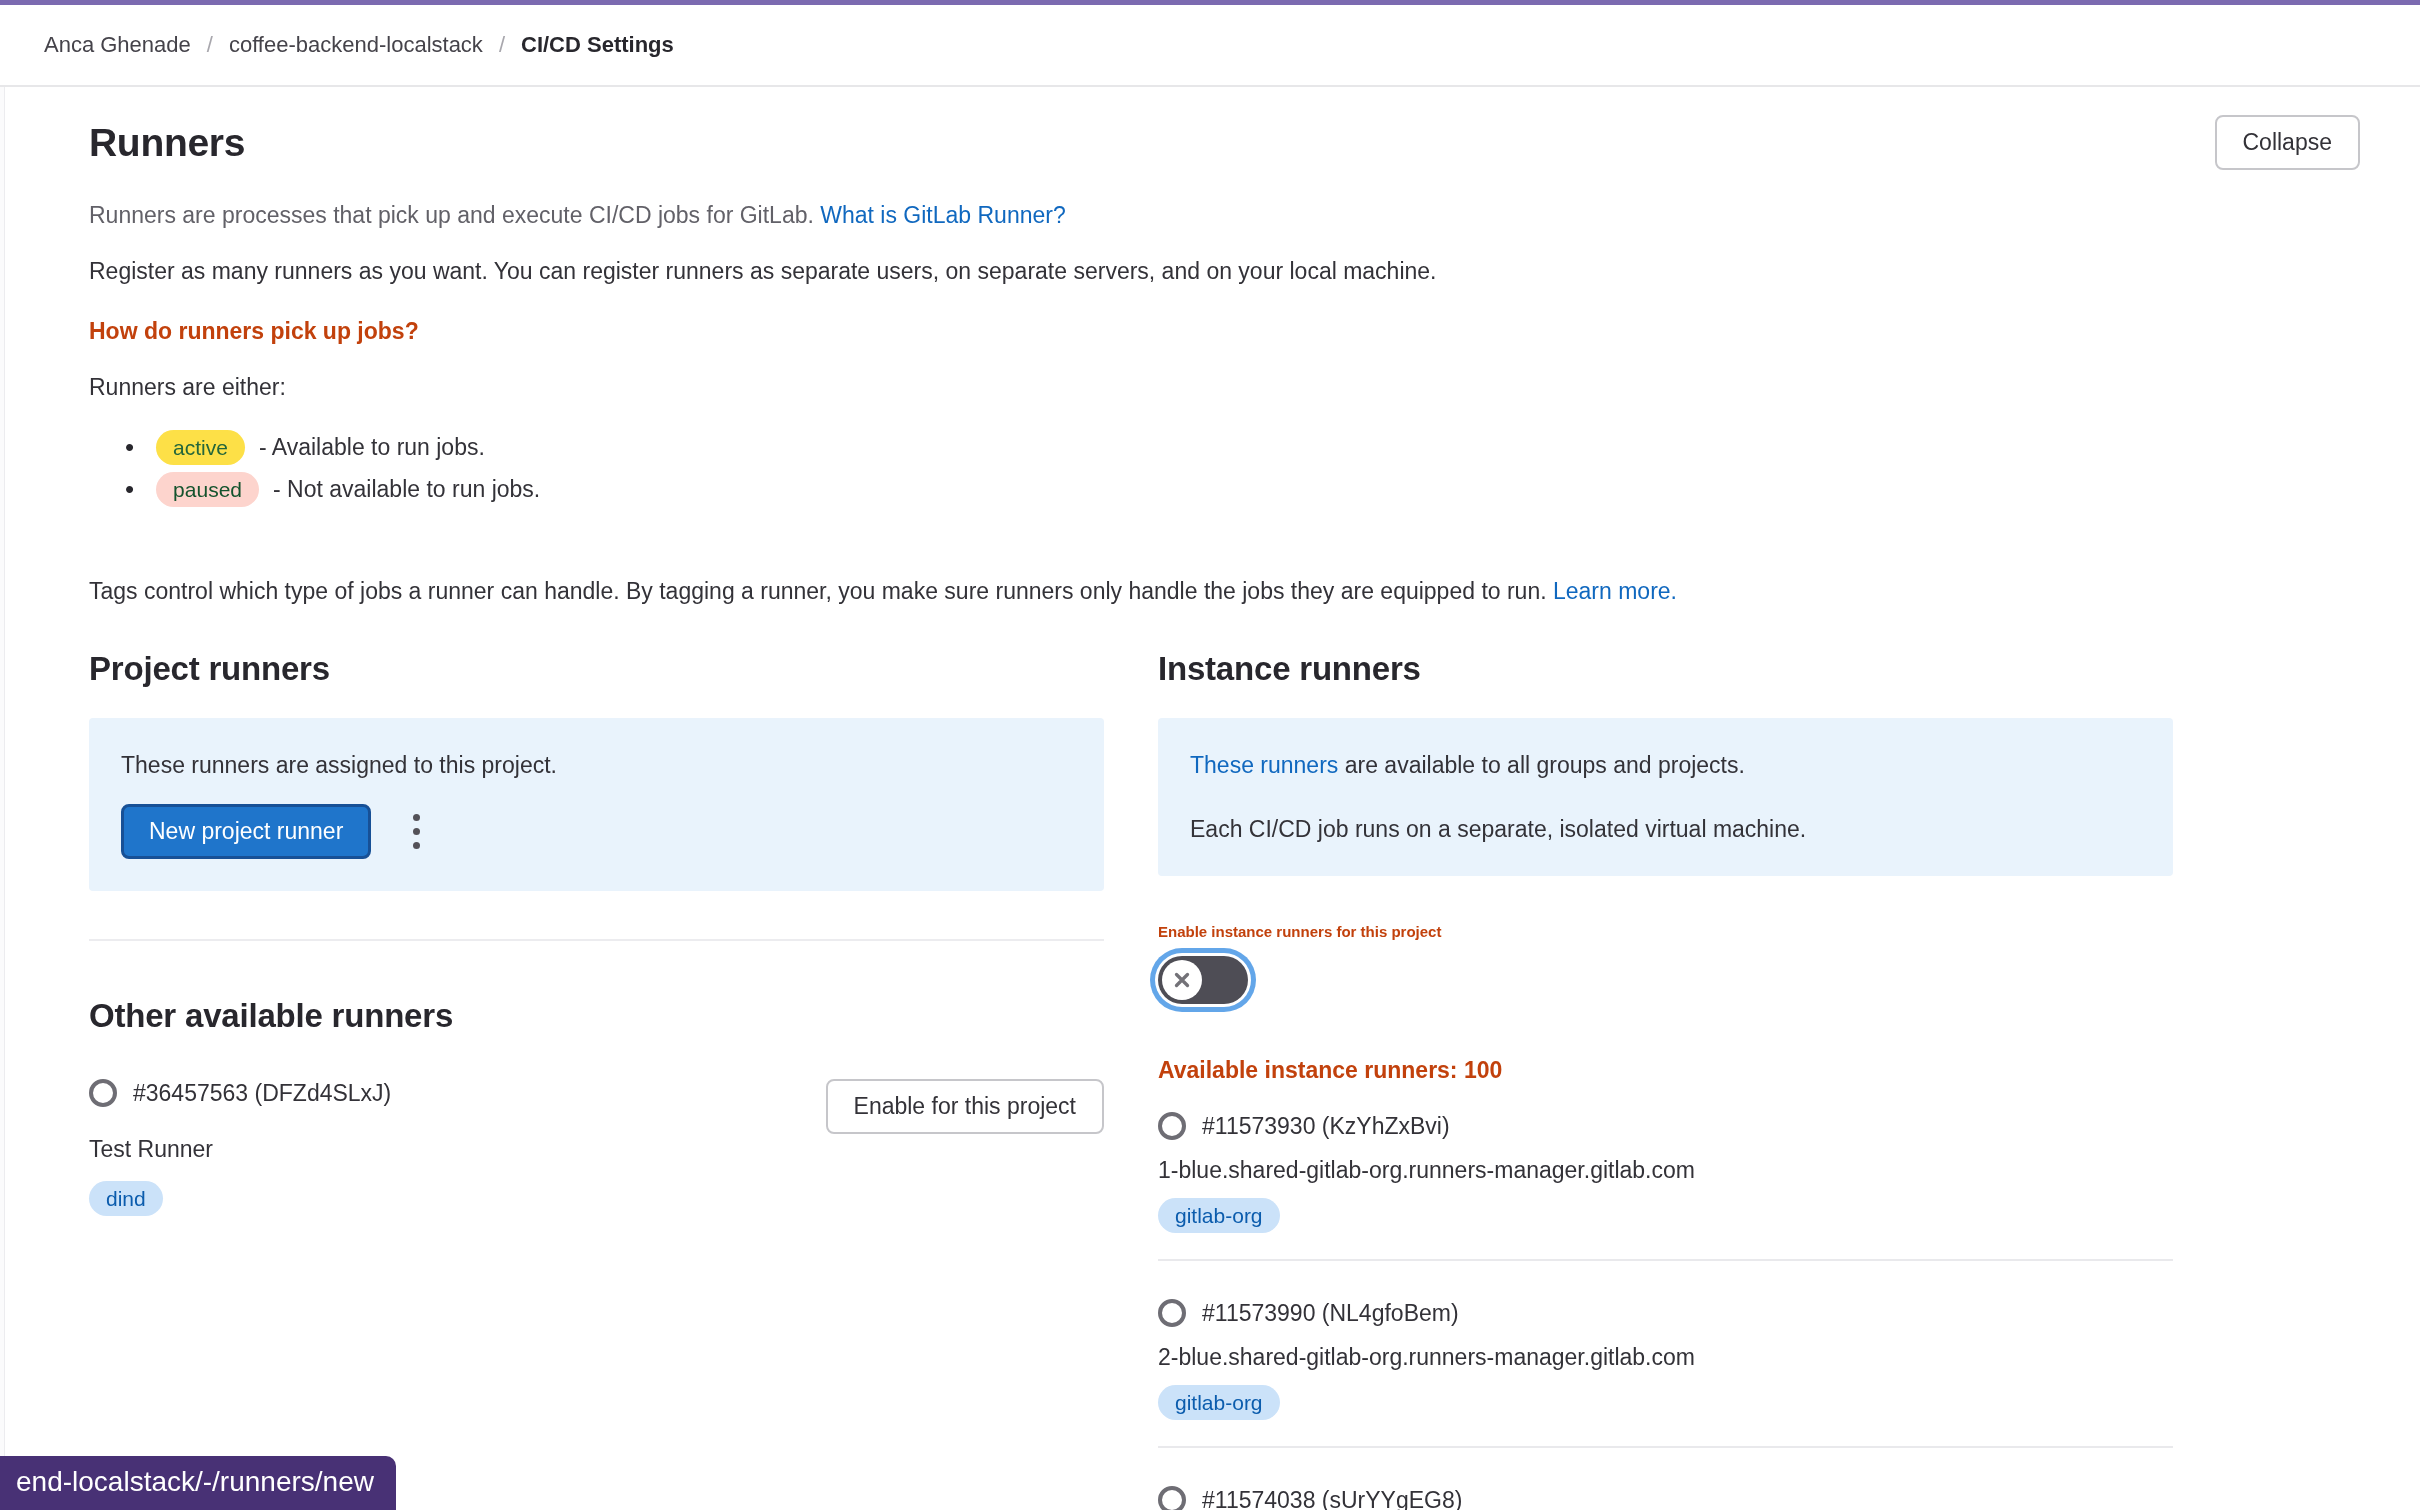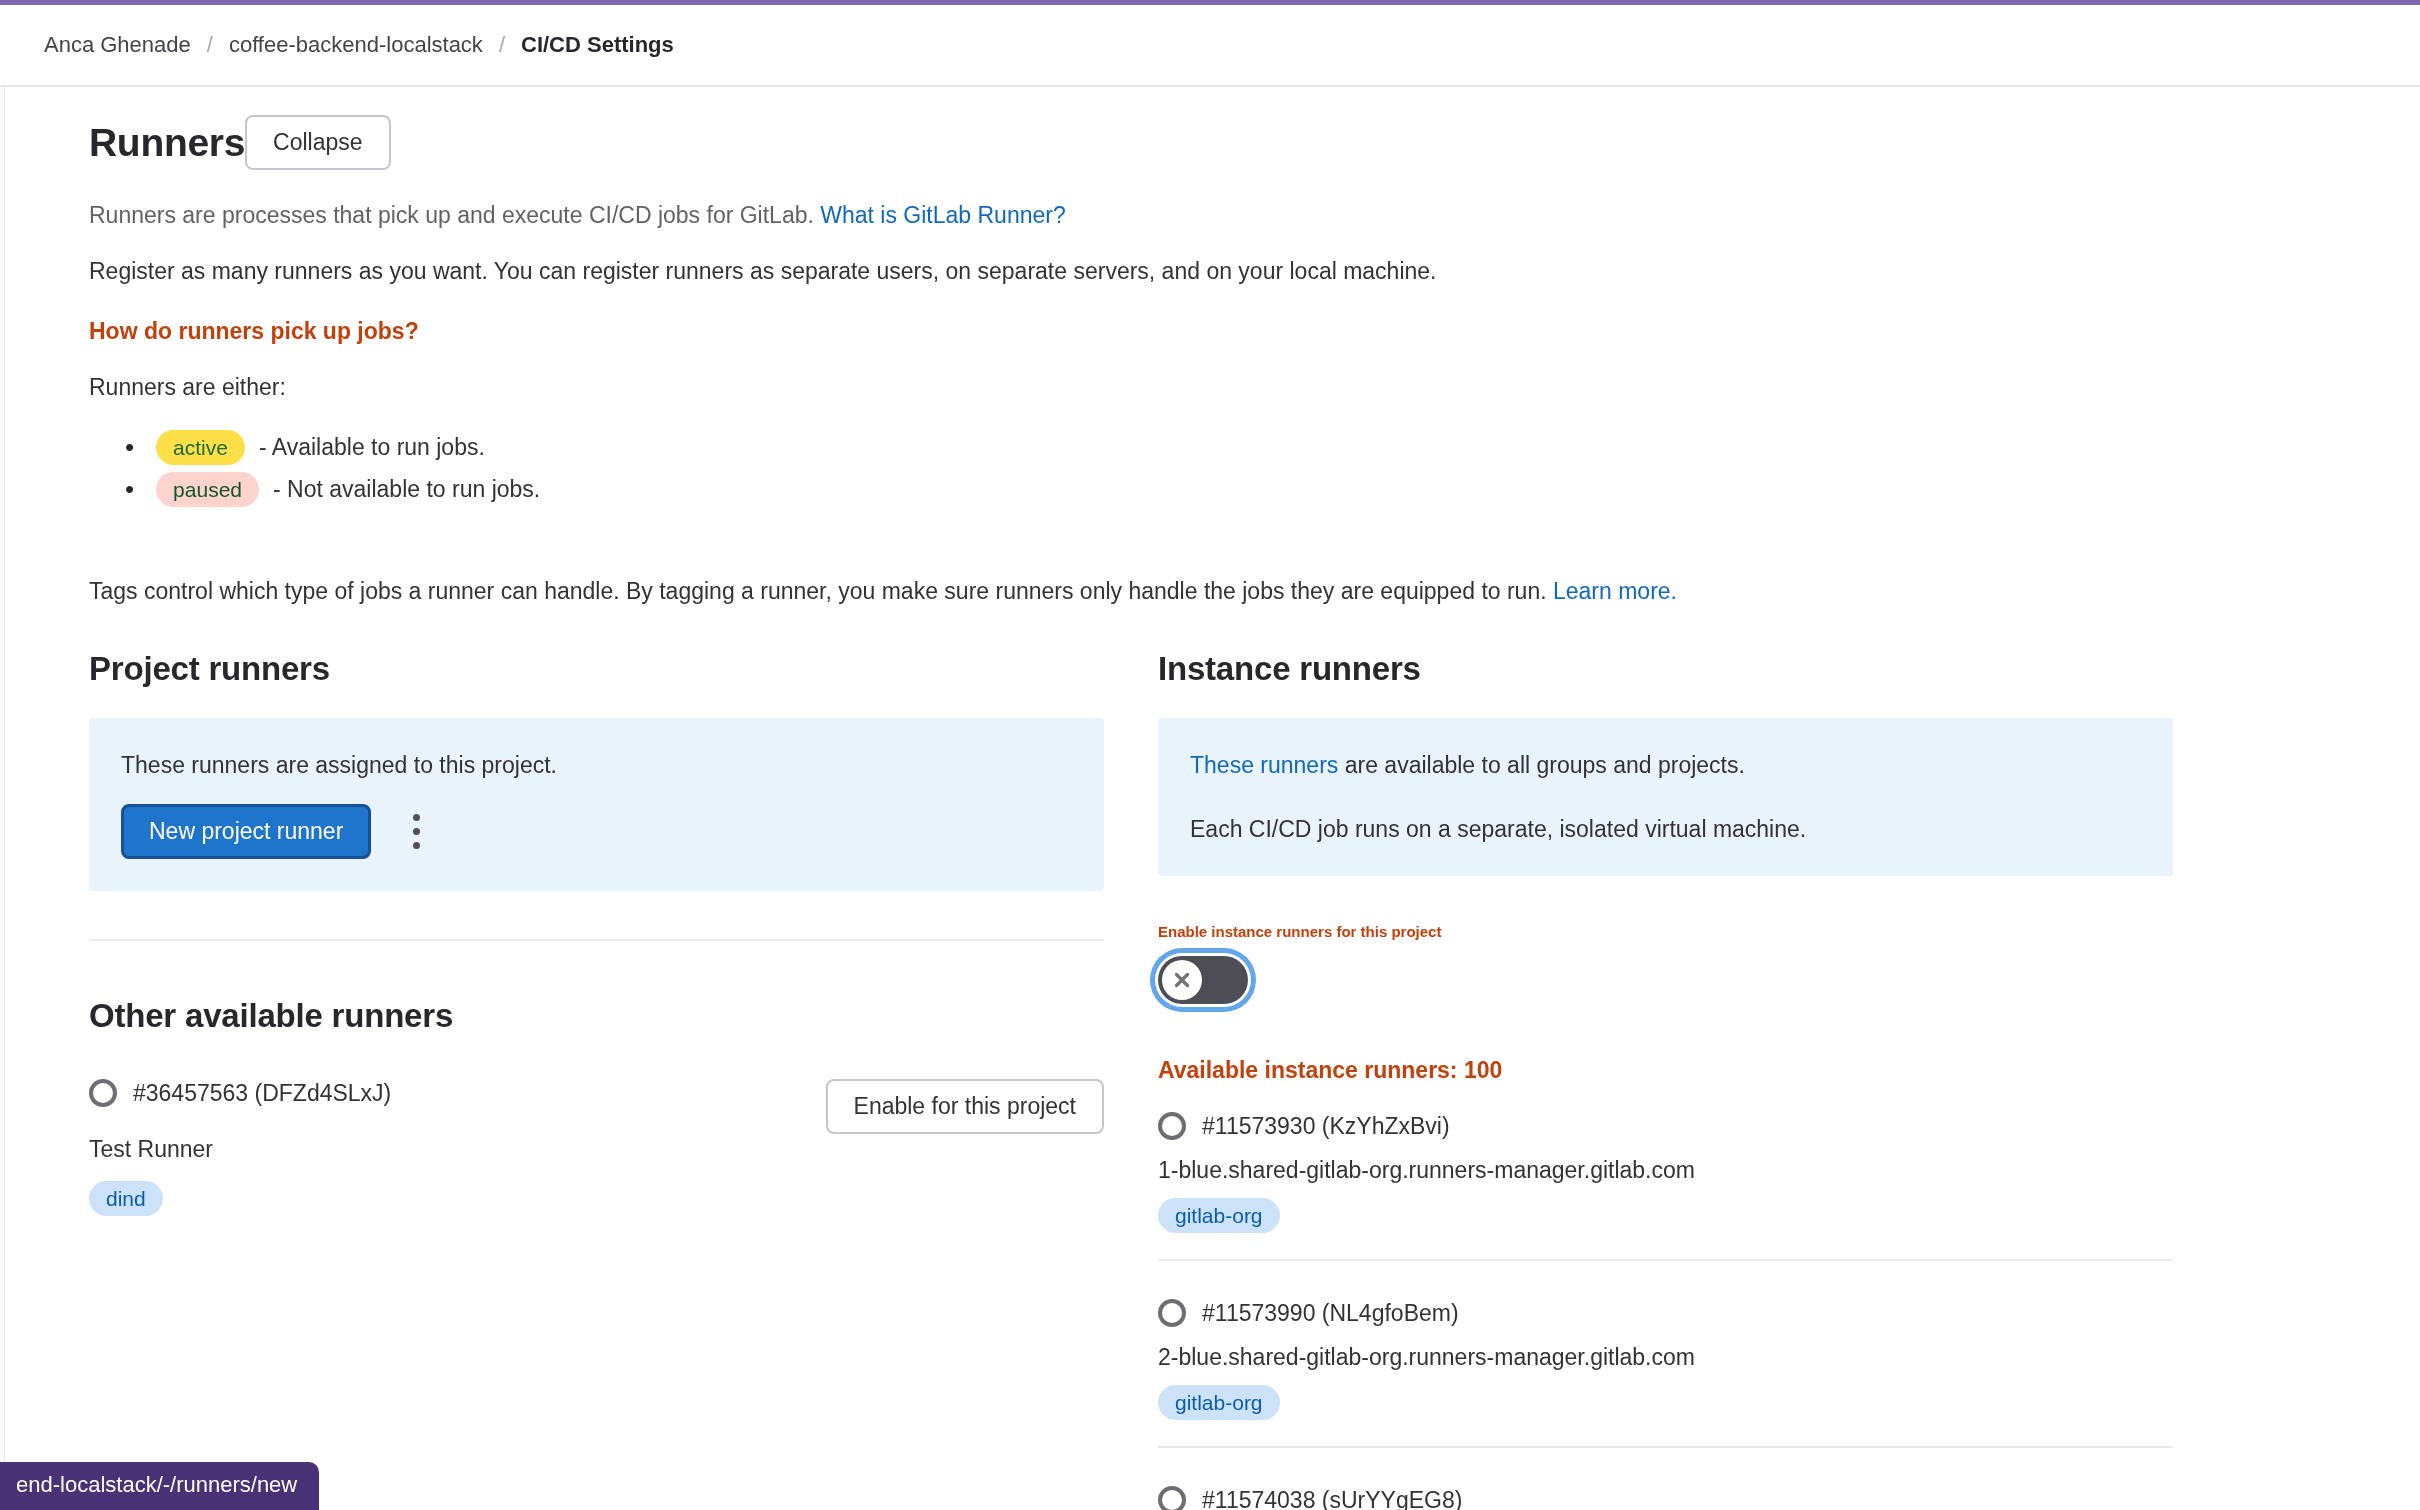--- a/index.html
+++ b/index.html
@@ -14,21 +14,21 @@
   .crumb-bar { height:82px; display:flex; align-items:center; padding:0 44px;
     border-bottom:2px solid #e7e7e9; background:#fff; font-size:22px; }
   .crumb-bar a { color:#45434a; }
   .crumb-sep { color:#a8a7ad; margin:0 16px; }
   .crumb-current { color:#28272d; font-weight:bold; }
 
   .page-wrap { display:flex; height:1423px; }
   .left-strip { width:5px; background:#fbfbfc; border-right:1px solid #ececef; }
   .content { flex:1; padding:28px 60px 0 84px; }
 
-  .title-row { display:flex; align-items:center; }
+  .title-row { display:flex; align-items:center; justify-content:space-between; }
   h1 { font-size:39px; font-weight:700; color:#28272d; letter-spacing:-0.3px; }
   h2 { font-size:33px; font-weight:700; color:#28272d; letter-spacing:-0.2px; }
 
   .btn { display:inline-flex; align-items:center; justify-content:center;
     border-radius:8px; font-size:23px; cursor:pointer;
     font-family:"Liberation Sans","DejaVu Sans",sans-serif; }
   .btn-secondary { background:#fff; border:2px solid #c6c6ca; color:#333238;
     padding:12px 26px; }
   .btn-primary { background:#1f75cb; border:3px solid #175096; color:#fff;
     padding:11px 25px; font-weight:400; }
@@ -89,21 +89,21 @@
   .available-line { margin-top:48px; font-size:23px; line-height:28px; }
 
   .iruner-list { margin-top:28px; }
   .iruner { padding:38px 0 26px; border-bottom:2px solid #e9e9ec; }
   .iruner.first { padding-top:0; }
   .iruner.last { border-bottom:none; }
   .iruner-host { font-size:23px; line-height:28px; margin-top:16px; }
   .iruner-tag { margin-top:14px; display:inline-flex; }
 
   .url-tooltip { position:fixed; left:0; bottom:0; background:#483175; color:#fff;
-    font-size:22px; padding:10px 22px 12px 16px; border-radius:0 10px 0 0; }
+    font-size:28px; padding:10px 22px 12px 16px; border-radius:0 10px 0 0; }
 </style>
 </head>
 <body>
 
 <div class="topbar"></div>
 
 <header class="crumb-bar">
   <a>Anca Ghenade</a>
   <span class="crumb-sep">/</span>
   <a>coffee-backend-localstack</a>

